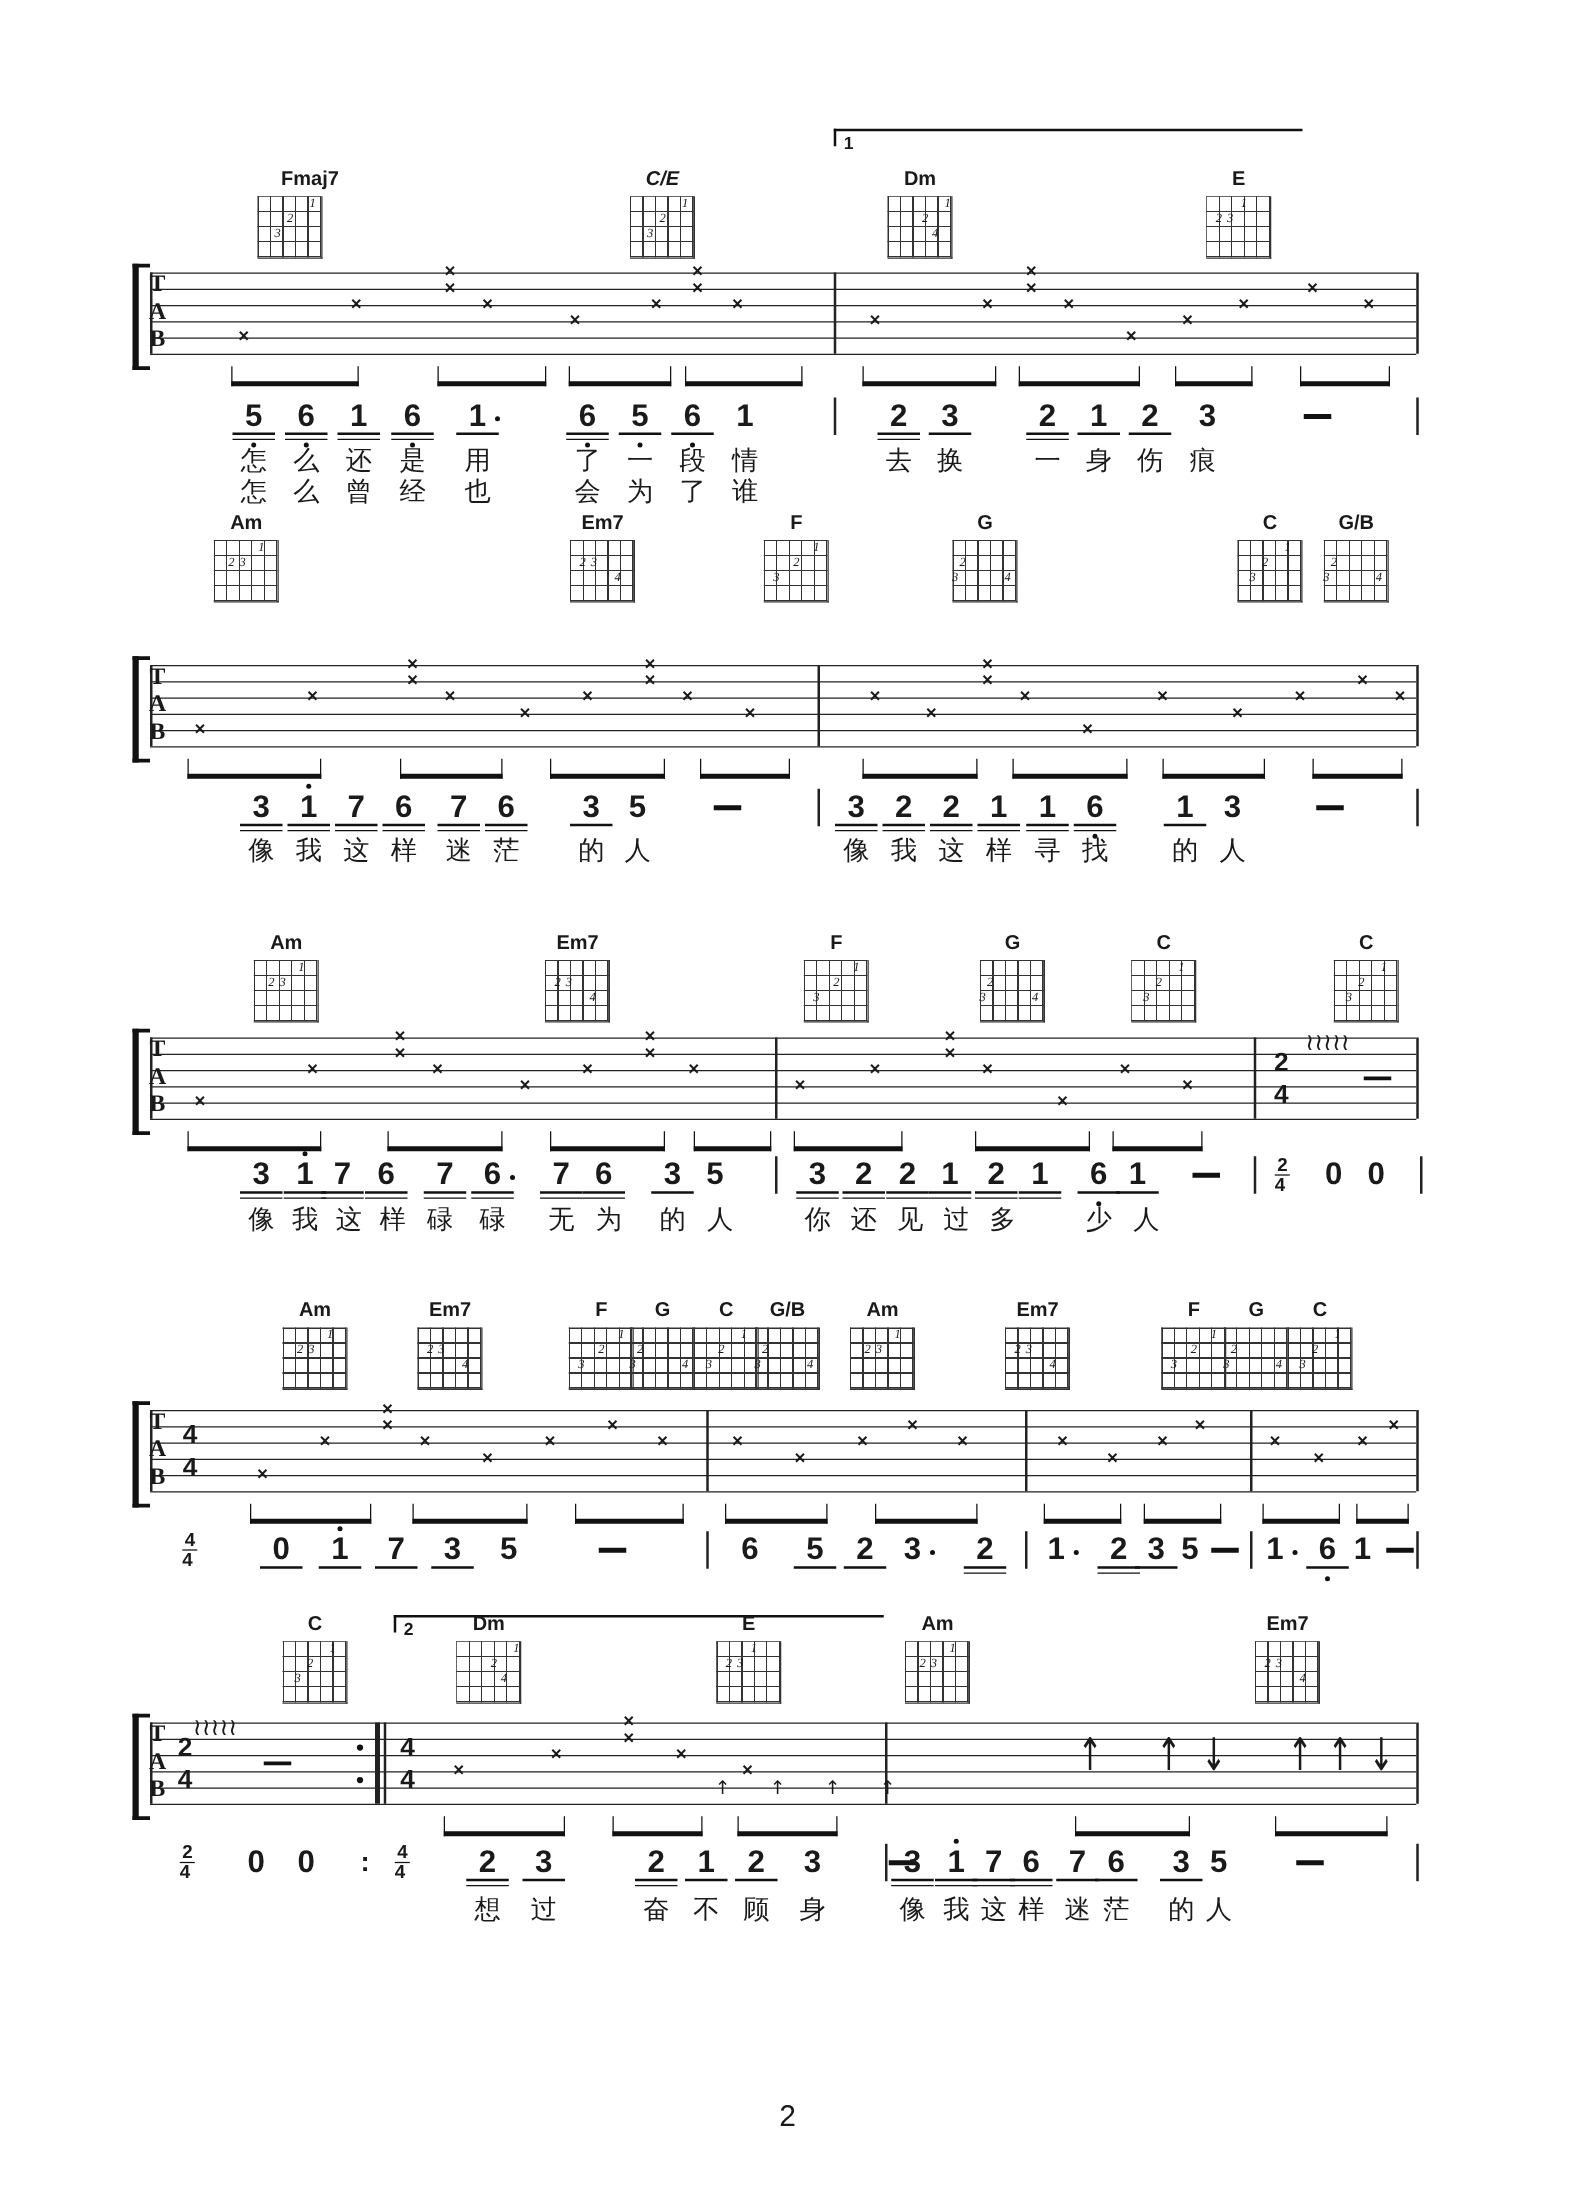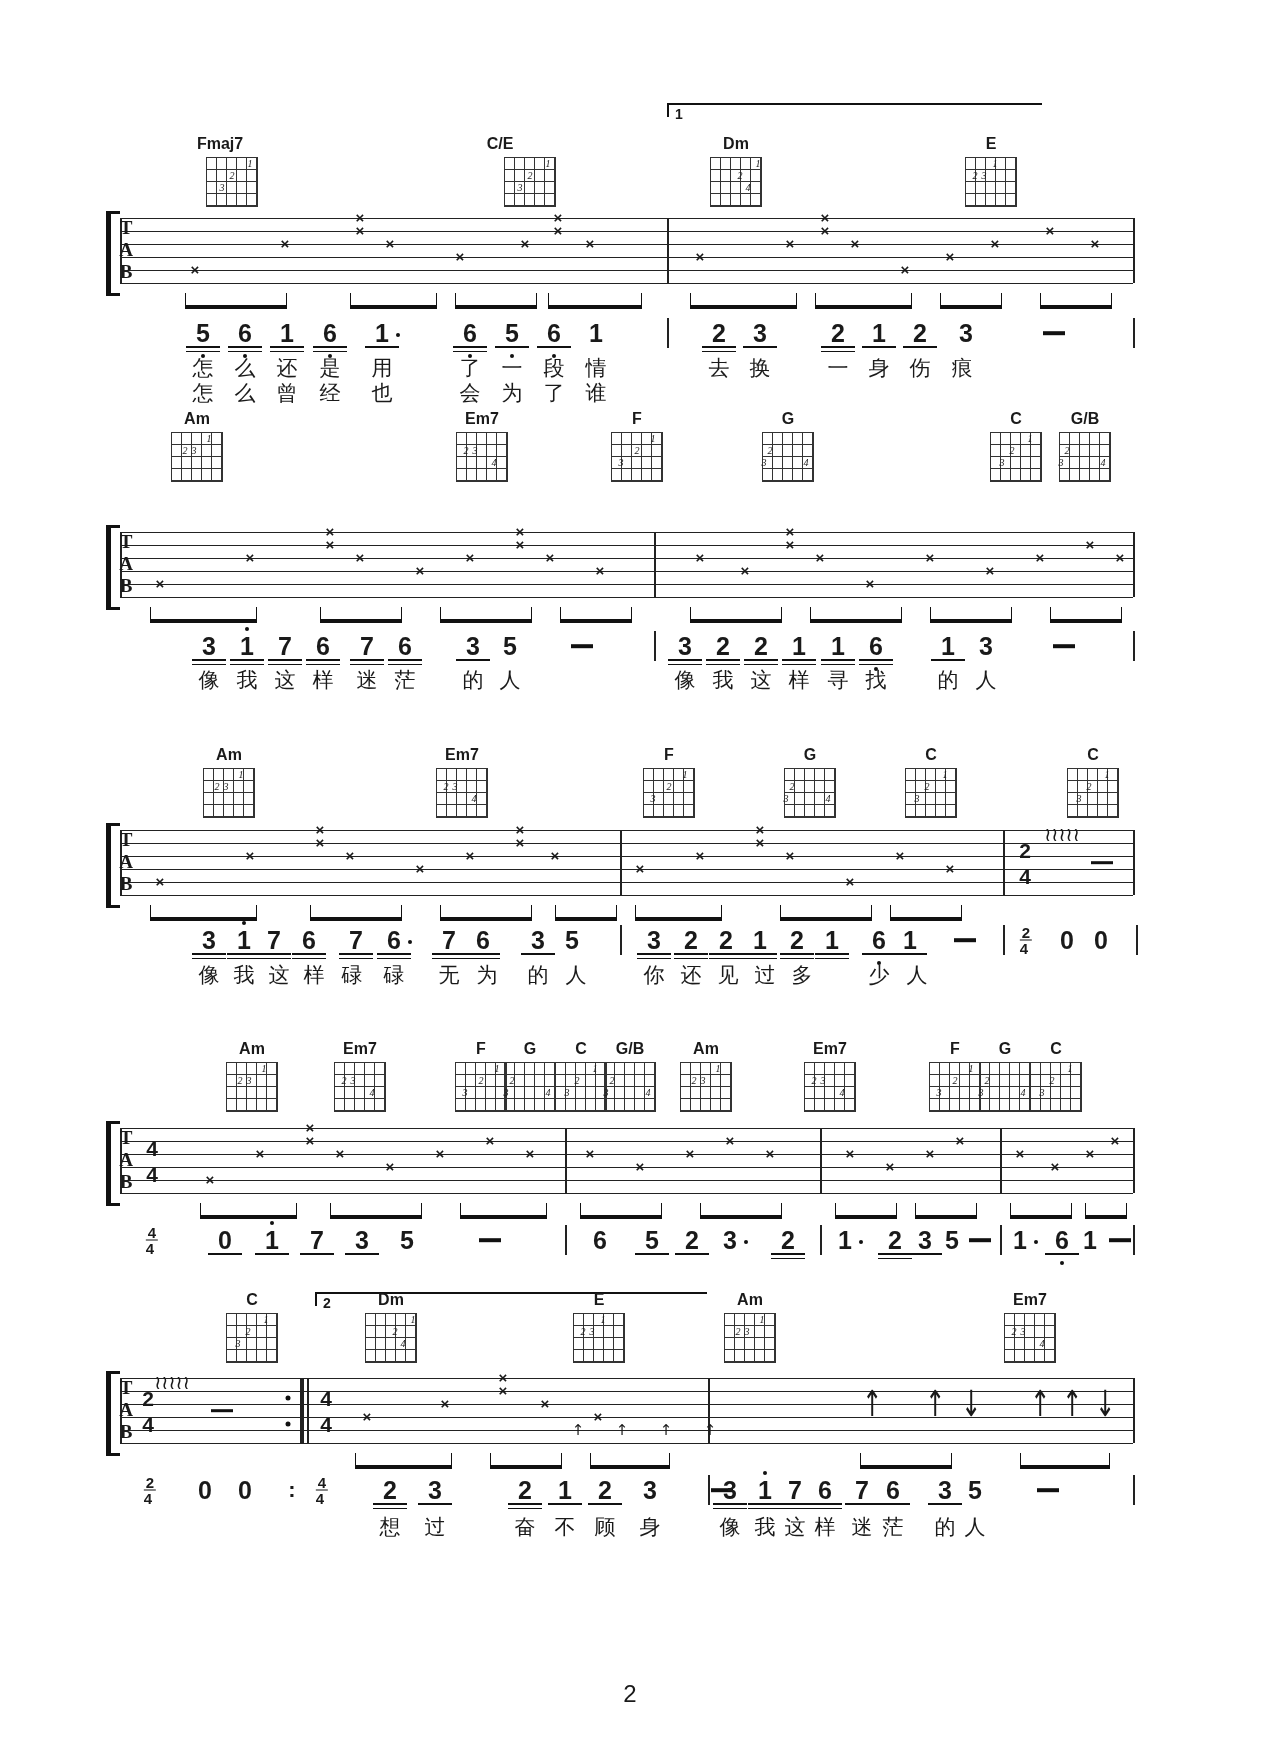--- a/index.html
+++ b/index.html
@@ -72,26 +72,26 @@
       <div class="beam" style="left: 185px; top: 293px; width: 100px;"></div>
       <div class="beam" style="left: 350px; top: 293px; width: 85px;"></div>
       <div class="beam" style="left: 455px; top: 293px; width: 80px;"></div>
       <div class="beam" style="left: 548px; top: 293px; width: 92px;"></div>
       <div class="beam" style="left: 690px; top: 293px; width: 105px;"></div>
       <div class="beam" style="left: 815px; top: 293px; width: 95px;"></div>
       <div class="beam" style="left: 940px; top: 293px; width: 60px;"></div>
       <div class="beam" style="left: 1040px; top: 293px; width: 70px;"></div>
       <div class="volta" style="left: 667px; top: 103px; width: 373px;"></div>
       <div class="vlabel" style="left: 675px; top: 106px;">1</div>
-      <div class="clabel" style="left: 220px; top: 153px; transform: translate(-50%, -100%);">Fmaj7</div>
+      <div class="clabel" style="left: 248px; top: 153px; transform: translate(-50%, -100%);">Fmaj7</div>
       <div class="cgrid" style="left: 206px; top: 157px;"></div>
       <div class="fnum" style="left: 250px; top: 163px;">1</div>
       <div class="fnum" style="left: 232px; top: 175px;">2</div>
       <div class="fnum" style="left: 222px; top: 187px;">3</div>
-      <div class="clabel" style="left: 500px; top: 153px; transform: translate(-50%, -100%);">C/E</div>
+      <div class="clabel" style="left: 530px; top: 153px; transform: translate(-50%, -100%); font-style: italic;">C/E</div>
       <div class="cgrid" style="left: 504px; top: 157px;"></div>
       <div class="fnum" style="left: 548px; top: 163px;">1</div>
       <div class="fnum" style="left: 530px; top: 175px;">2</div>
       <div class="fnum" style="left: 520px; top: 187px;">3</div>
       <div class="clabel" style="left: 736px; top: 153px; transform: translate(-50%, -100%);">Dm</div>
       <div class="cgrid" style="left: 710px; top: 157px;"></div>
       <div class="fnum" style="left: 758px; top: 163px;">1</div>
       <div class="fnum" style="left: 740px; top: 175px;">2</div>
       <div class="fnum" style="left: 748px; top: 187px;">4</div>
       <div class="clabel" style="left: 991px; top: 153px; transform: translate(-50%, -100%);">E</div>

